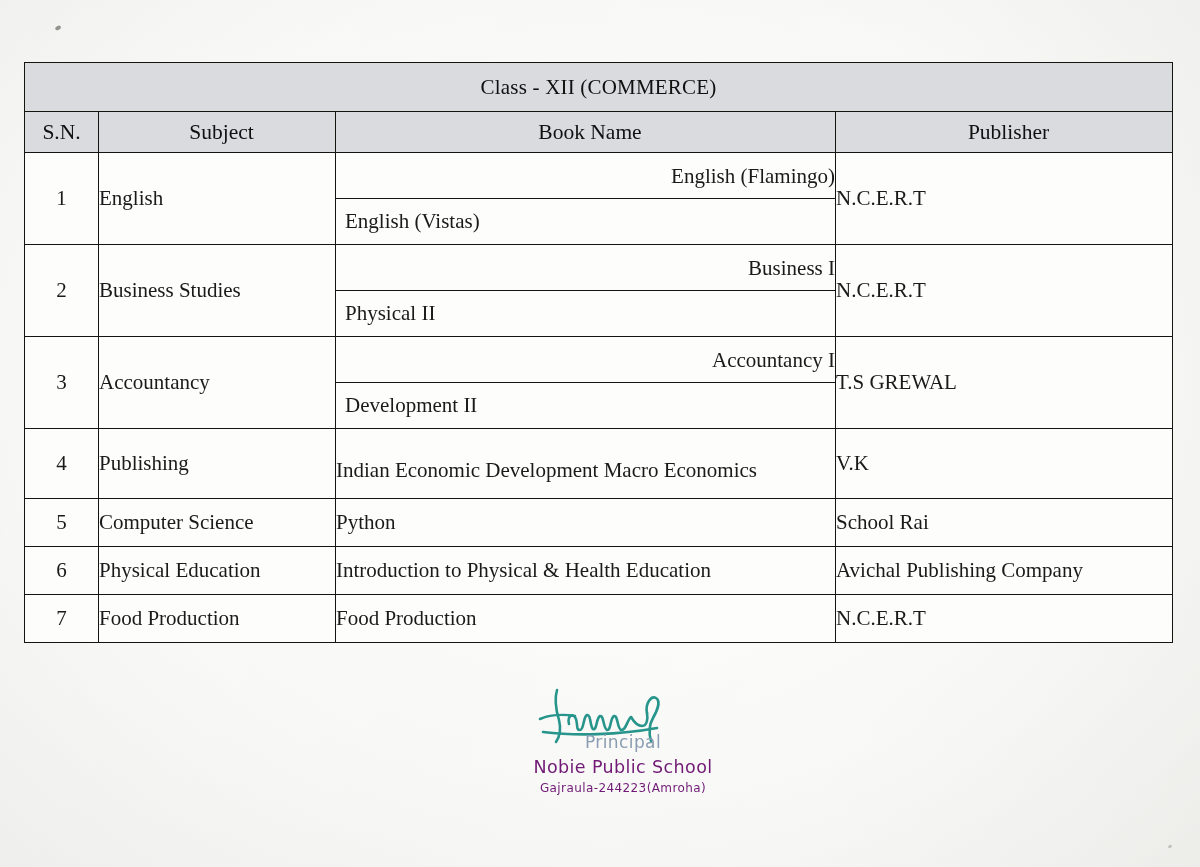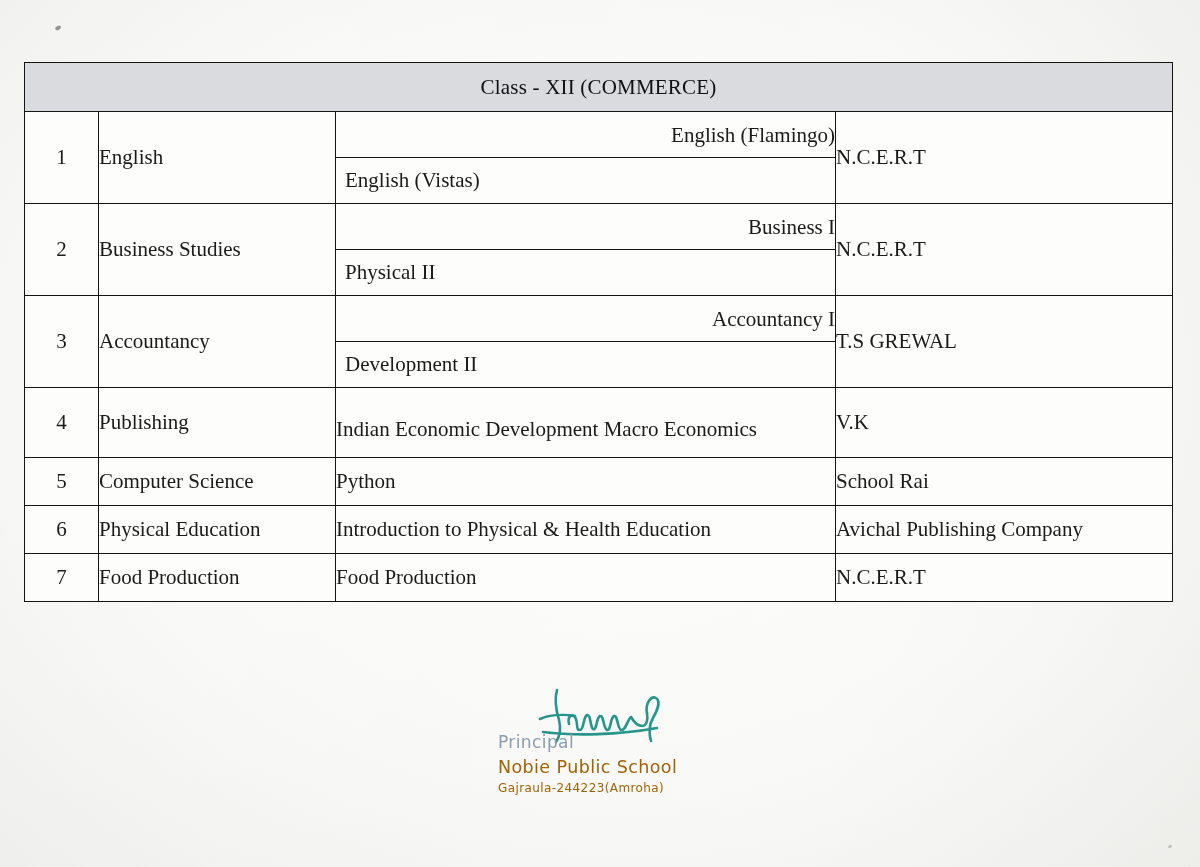--- a/index.html
+++ b/index.html
@@ -115,25 +115,26 @@
   .r-two  { height: 92px; }
   .r-eco  { height: 70px; }
   .r-one  { height: 48px; }
 
   
   .sign-block {
     position: absolute;
     left: 498px;
     top: 686px;
     width: 250px;
+    text-align: center;
   }
   .sig-svg { display: block; margin: 0 auto; }
   .stamp-line {
     font-family: "DejaVu Sans", sans-serif;
-    color: #a16207;
+    color: #701a75;
     letter-spacing: .4px;
     white-space: nowrap;
   }
   .stamp-principal {
     font-size: 17px;
     margin-top: -16px;
     color: #8a9db2;
   }
   .stamp-school {
     font-size: 17.5px;
@@ -158,20 +159,26 @@
       <colgroup>
         <col class="c-sn">
           <col class="c-subject">
           <col class="c-book">
           <col class="c-pub">
       </colgroup>
 
       <thead>
         <tr>
           <th class="title-cell" colspan="4">Class - XII (COMMERCE)</th>
+        </tr>
+        <tr>
+          <th class="head-cell sn">S.N.</th>
+          <th class="head-cell pad">Subject</th>
+          <th class="head-cell pad">Book Name</th>
+          <th class="head-cell pad">Publisher</th>
         </tr>
       </thead>
 
       <tbody>
 
         <tr class="r-two">
           <td class="sn">1</td>
           <td class="cell">English</td>
           <td class="split-host">
             <span class="split">

